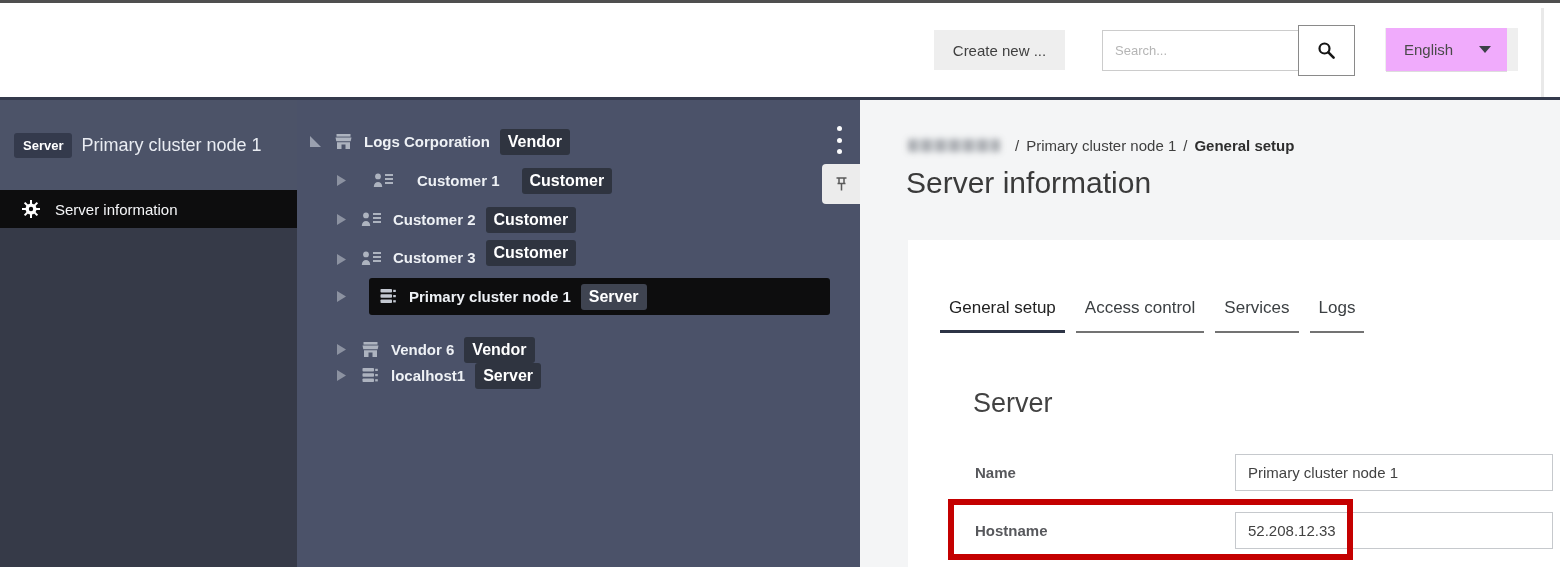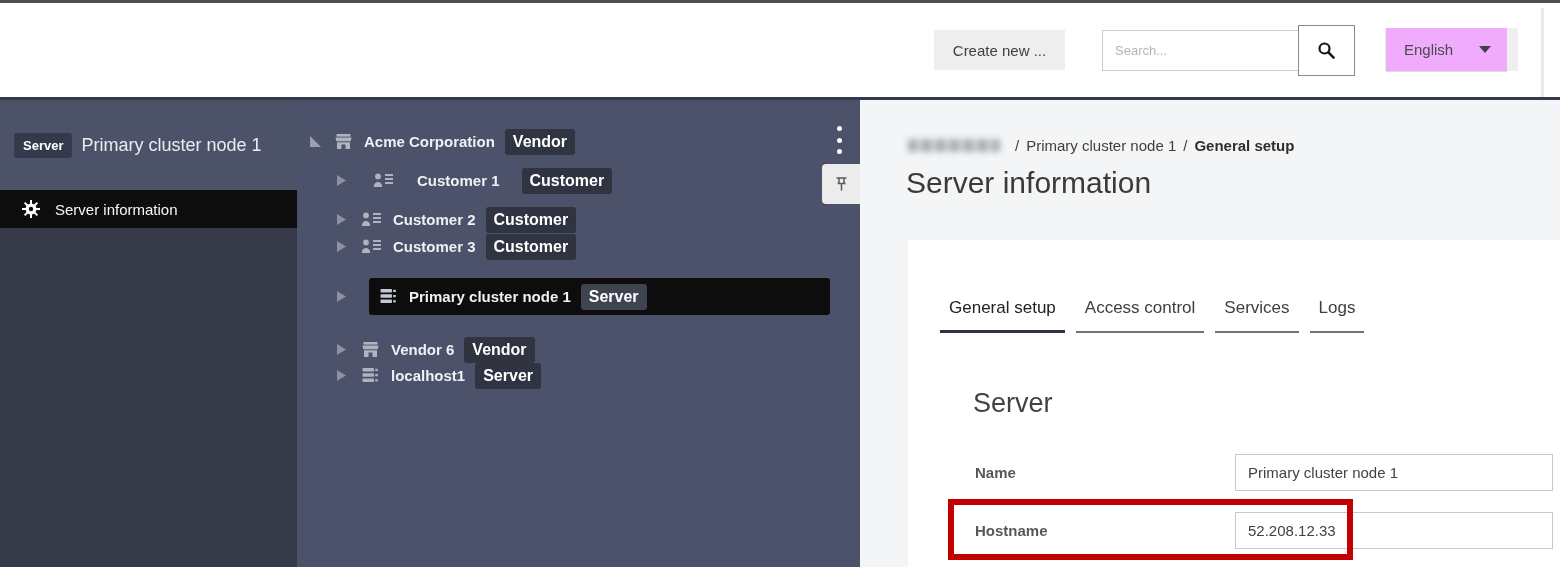--- a/index.html
+++ b/index.html
@@ -164,21 +164,21 @@
 
       <div class="tree-row lvl0" style="top:22px;">
         <svg class="tw" viewBox="0 0 14 13">
           <polygon points="2,1 13,12 2,12" fill="#9aa0af"></polygon>
         </svg>
         <svg class="node-icon" width="19" height="17" viewBox="0 0 19 17" fill="#adb3bf">
           <rect x="2.5" y="1" width="14" height="2.6"></rect>
           <path d="M1.5 4.6h16l-.8 3.6H2.3z"></path>
           <path fill-rule="evenodd" d="M3 9.2h13v6.8H3zm4.5 2.2h4v4.6h-4z"></path>
         </svg>
-        <span class="tree-label">Acme Corporation</span>
+        <span class="tree-label">Logs Corporation</span>
         <span class="tree-badge">Vendor</span>
       </div>
 
       <div class="tree-row lvl1" style="top:61px;gap:12px;">
         <svg class="tw" viewBox="0 0 14 13">
           <polygon points="2,1 11,6.5 2,12" fill="#8c92a1"></polygon>
         </svg>
         <svg class="node-icon" width="21" height="15" viewBox="0 0 21 15" fill="#adb3bf">
           <circle cx="5" cy="3.4" r="2.9"></circle>
           <path d="M0.8 14c0-3.4 2-5.1 4.2-5.1s4.2 1.7 4.2 5.1z"></path>
@@ -198,21 +198,21 @@
           <circle cx="5" cy="3.4" r="2.9"></circle>
           <path d="M0.8 14c0-3.4 2-5.1 4.2-5.1s4.2 1.7 4.2 5.1z"></path>
           <rect x="12" y="1" width="8" height="2"></rect>
             <rect x="12" y="5" width="8" height="2"></rect>
             <rect x="12" y="9" width="8" height="2"></rect>
         </svg>
         <span class="tree-label">Customer 2</span>
         <span class="tree-badge">Customer</span>
       </div>
 
-      <div class="tree-row lvl1" style="top:127px;">
+      <div class="tree-row lvl1" style="top:127px;align-items:flex-end;">
         <svg class="tw" viewBox="0 0 14 13">
           <polygon points="2,1 11,6.5 2,12" fill="#8c92a1"></polygon>
         </svg>
         <svg class="node-icon" width="21" height="15" viewBox="0 0 21 15" fill="#adb3bf">
           <circle cx="5" cy="3.4" r="2.9"></circle>
           <path d="M0.8 14c0-3.4 2-5.1 4.2-5.1s4.2 1.7 4.2 5.1z"></path>
           <rect x="12" y="1" width="8" height="2"></rect>
             <rect x="12" y="5" width="8" height="2"></rect>
             <rect x="12" y="9" width="8" height="2"></rect>
         </svg>

